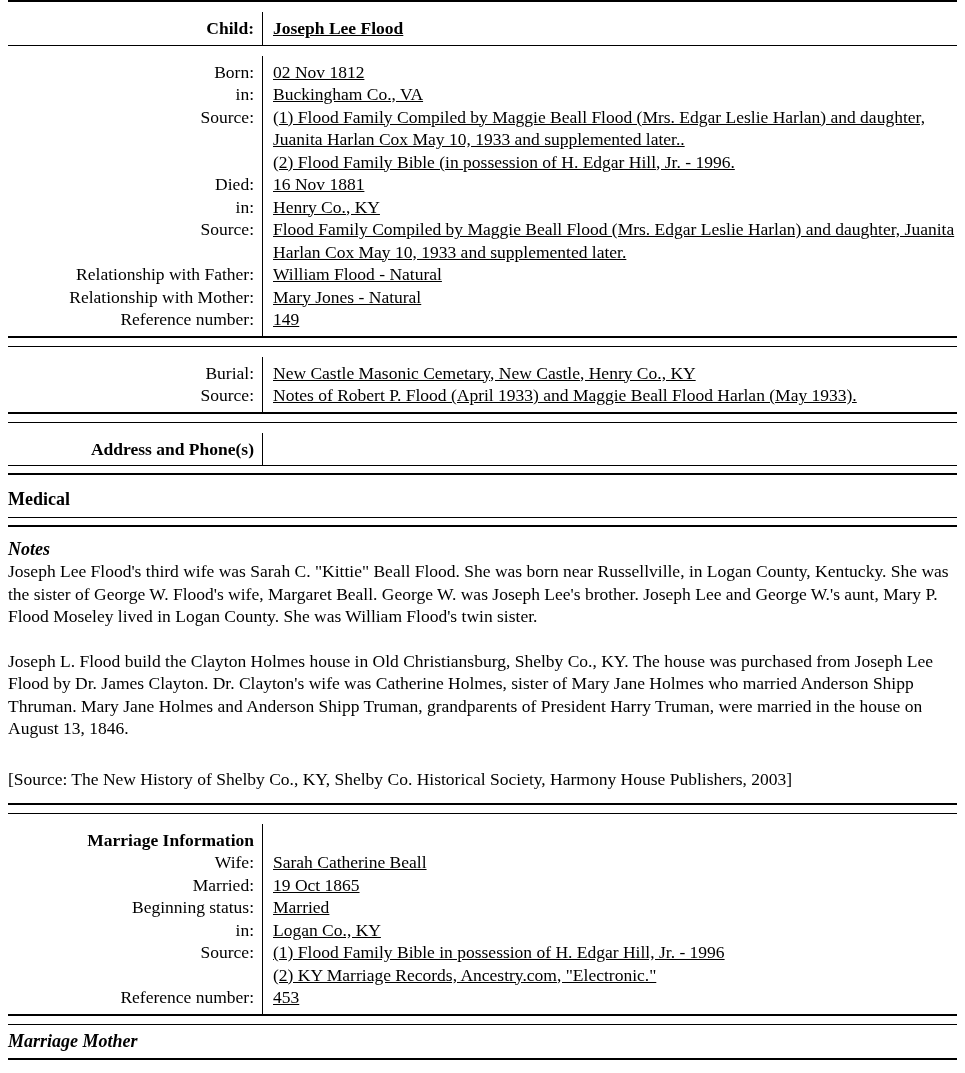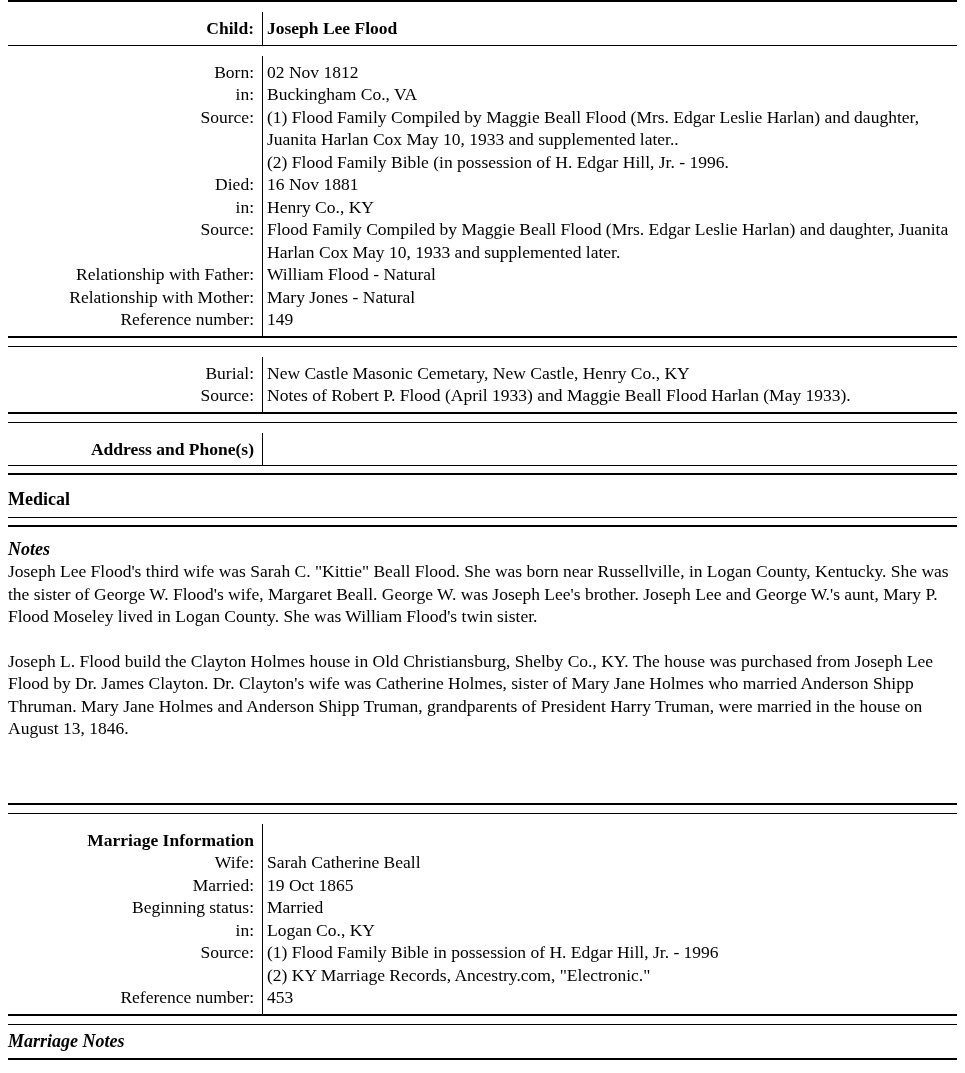--- a/index.html
+++ b/index.html
@@ -15,21 +15,21 @@
   .hdr .title{font-weight:bold;font-style:italic;font-size:27px;line-height:30px;}
   .hdr .date{font-weight:bold;font-style:italic;font-size:25px;line-height:29px;}
   
   .rule2{border-top:2px solid #000;height:0;}
   .rule1{border-top:1px solid #000;height:0;}
   .sep .rule2{margin-bottom:8px;}
   
   .kv{width:100%;margin-top:10px;}
   .kvrow{display:flex;align-items:stretch;}
   .kvrow .lbl{flex:none;width:246px;text-align:right;padding-right:8px;}
-  .kvrow .val{flex:1;border-left:1px solid #000;padding-left:4px;min-height:22.5px;}
+  .kvrow .val{flex:1;border-left:1px solid #000;padding-left:10px;min-height:22.5px;text-decoration:underline;}
   .kvrow.pt .lbl,.kvrow.pt .val{padding-top:5px;}
   .kvrow.pb .lbl,.kvrow.pb .val{padding-bottom:5px;}
   .b{font-weight:bold;}
   
   .heading{padding:5px 0 6px 0;font-weight:bold;font-size:18px;}
   .heading.it{font-style:italic;}
   
   .notes{min-height:268px;}
   .notes .nhead{font-weight:bold;font-style:italic;font-size:18px;padding-top:3px;}
   .notes p{margin:0 0 22px 0;}
@@ -130,20 +130,21 @@
 
   <div class="sep">
     <div class="rule1" style="margin-bottom:7px;"></div>
       <div class="rule2"></div>
   </div>
 
   <div class="notes">
     <div class="nhead">Notes</div>
     <p>Joseph Lee Flood's third wife was Sarah C. "Kittie" Beall Flood.  She was born near Russellville, in Logan County, Kentucky.  She was the sister of George W. Flood's wife, Margaret Beall.  George W. was Joseph Lee's brother. Joseph Lee and George W.'s aunt, Mary P. Flood Moseley lived in Logan County. She was William Flood's twin sister.</p>
     <p>Joseph L. Flood build the Clayton Holmes house in Old Christiansburg, Shelby Co., KY. The house was purchased from Joseph Lee Flood by Dr. James Clayton. Dr. Clayton's wife was Catherine Holmes, sister of Mary Jane Holmes who married Anderson Shipp Thruman. Mary Jane Holmes and Anderson Shipp  Truman, grandparents of President Harry Truman, were married in the house on August 13, 1846.</p>
+    <p class="src">[Source: The New History of Shelby Co., KY, Shelby Co. Historical Society, Harmony House Publishers, 2003]</p>
   </div>
 
   <div class="sep">
     <div class="rule2"></div>
       <div class="rule1"></div>
   </div>
 
   <div class="kv">
     <div class="kvrow pt">
       <div class="lbl b">Marriage Information</div>
@@ -176,17 +177,17 @@
       <div class="lbl">Reference number:</div>
       <div class="val">453</div>
     </div>
   </div>
 
   <div class="sep">
     <div class="rule2"></div>
       <div class="rule1"></div>
   </div>
 
-  <div class="heading it">Marriage Notes</div>
+  <div class="heading it">Marriage Mother</div>
 
   <div class="rule2"></div>
 
 </div>
 
 </body></html>

